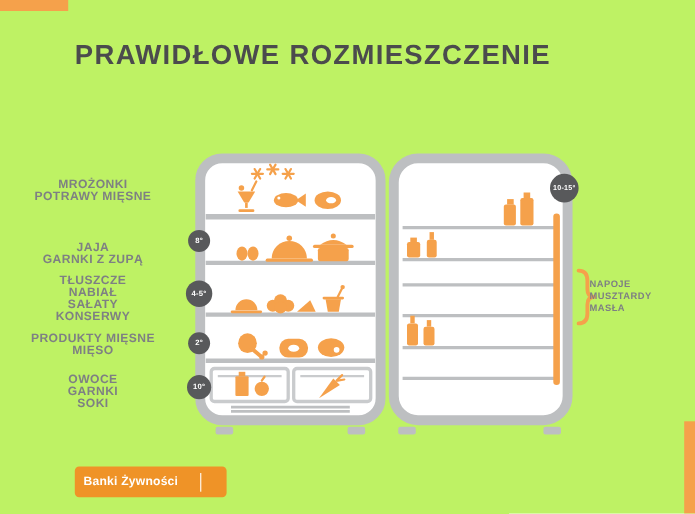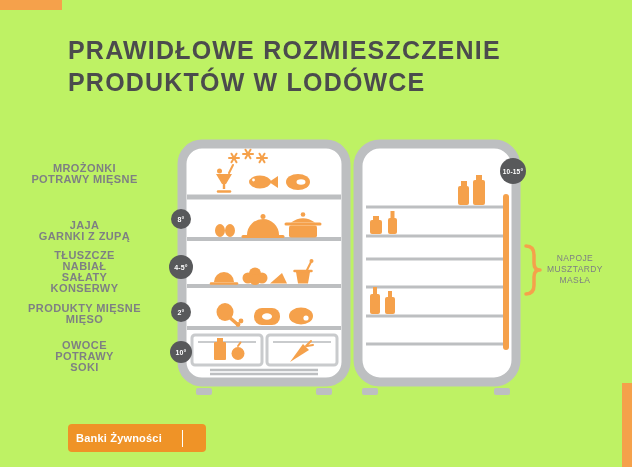--- a/index.html
+++ b/index.html
@@ -16,22 +16,22 @@
 
   .shelf-label { position:absolute; right:470px; width:155px; text-align:center;
                  font-size:11px; font-weight:bold; color:#7E8083; letter-spacing:.4px; line-height:11px; }
   .shelf-label span { display:block; }
   #label-0 { top:163px; }
   #label-1 { top:220px; }
   #label-2 { top:250px; }
   #label-3 { top:303px; }
   #label-4 { top:340px; }
 
-  .right-label { position:absolute; left:547px; top:253px; text-align:center;
-                 font-size:8.5px; font-weight:normal; color:#7E8083; letter-spacing:.4px; line-height:11px; }
+  .right-label { position:absolute; left:536px; top:253px; text-align:left;
+                 font-size:8.5px; font-weight:bold; color:#7E8083; letter-spacing:.4px; line-height:11px; }
   .right-label span { display:block; }
 
   .temp-badge { position:absolute; border-radius:50%; background:#58595B; color:#ffffff;
                 display:flex; align-items:center; justify-content:center;
                 font-size:7px; font-weight:bold; z-index:3; letter-spacing:.2px; }
   #badge-8   { left:171px; top:209px; width:20px; height:20px; }
   #badge-45  { left:169px; top:255px; width:24px; height:24px; }
   #badge-2   { left:171px; top:302px; width:20px; height:20px; }
   #badge-10  { left:170px; top:341px; width:22px; height:22px; }
   #badge-door{ left:500px; top:158px; width:26px; height:26px; font-size:6.5px; }
@@ -46,21 +46,20 @@
 </head>
 <body>
 
 <div id="canvas">
 
   <div class="accent accent-tl"></div>
   <div class="accent accent-br"></div>
 
   <h1 class="title">
     <span>PRAWIDŁOWE ROZMIESZCZENIE</span>
-    <span>PRODUKTÓW W LODÓWCE</span>
   </h1>
 
   <div class="shelf-label" id="label-0">
     <span>MROŻONKI</span>
     <span>POTRAWY MIĘSNE</span>
   </div>
   <div class="shelf-label" id="label-1">
     <span>JAJA</span>
     <span>GARNKI Z ZUPĄ</span>
   </div>
@@ -69,21 +68,21 @@
     <span>NABIAŁ</span>
     <span>SAŁATY</span>
     <span>KONSERWY</span>
   </div>
   <div class="shelf-label" id="label-3">
     <span>PRODUKTY MIĘSNE</span>
     <span>MIĘSO</span>
   </div>
   <div class="shelf-label" id="label-4">
     <span>OWOCE</span>
-    <span>POTRAWY</span>
+    <span>GARNKI</span>
     <span>SOKI</span>
   </div>
 
   <div class="temp-badge" id="badge-8">8°</div>
   <div class="temp-badge" id="badge-45">4-5°</div>
   <div class="temp-badge" id="badge-2">2°</div>
   <div class="temp-badge" id="badge-10">10°</div>
   <div class="temp-badge" id="badge-door">10-15°</div>
 
   <svg id="fridge-svg" viewBox="0 0 380 280">

